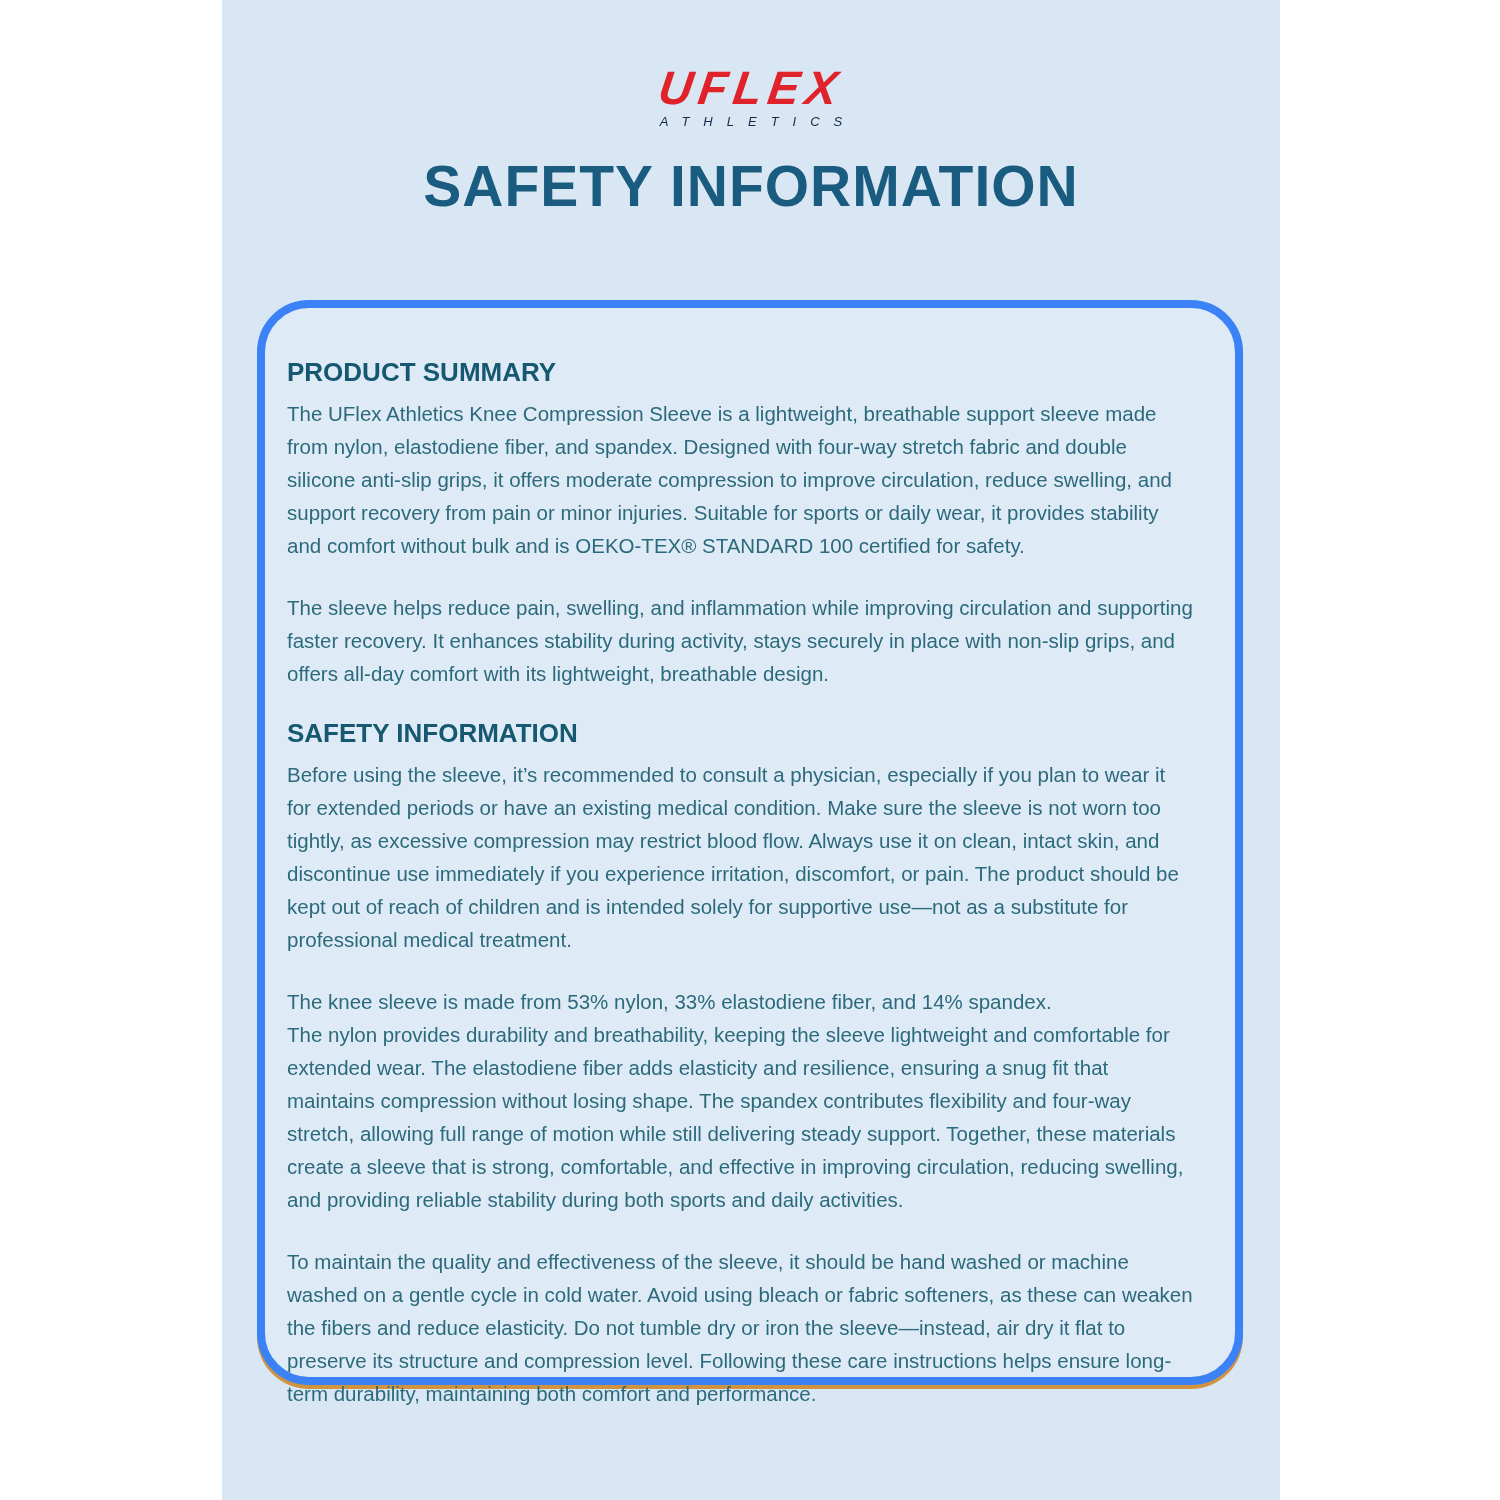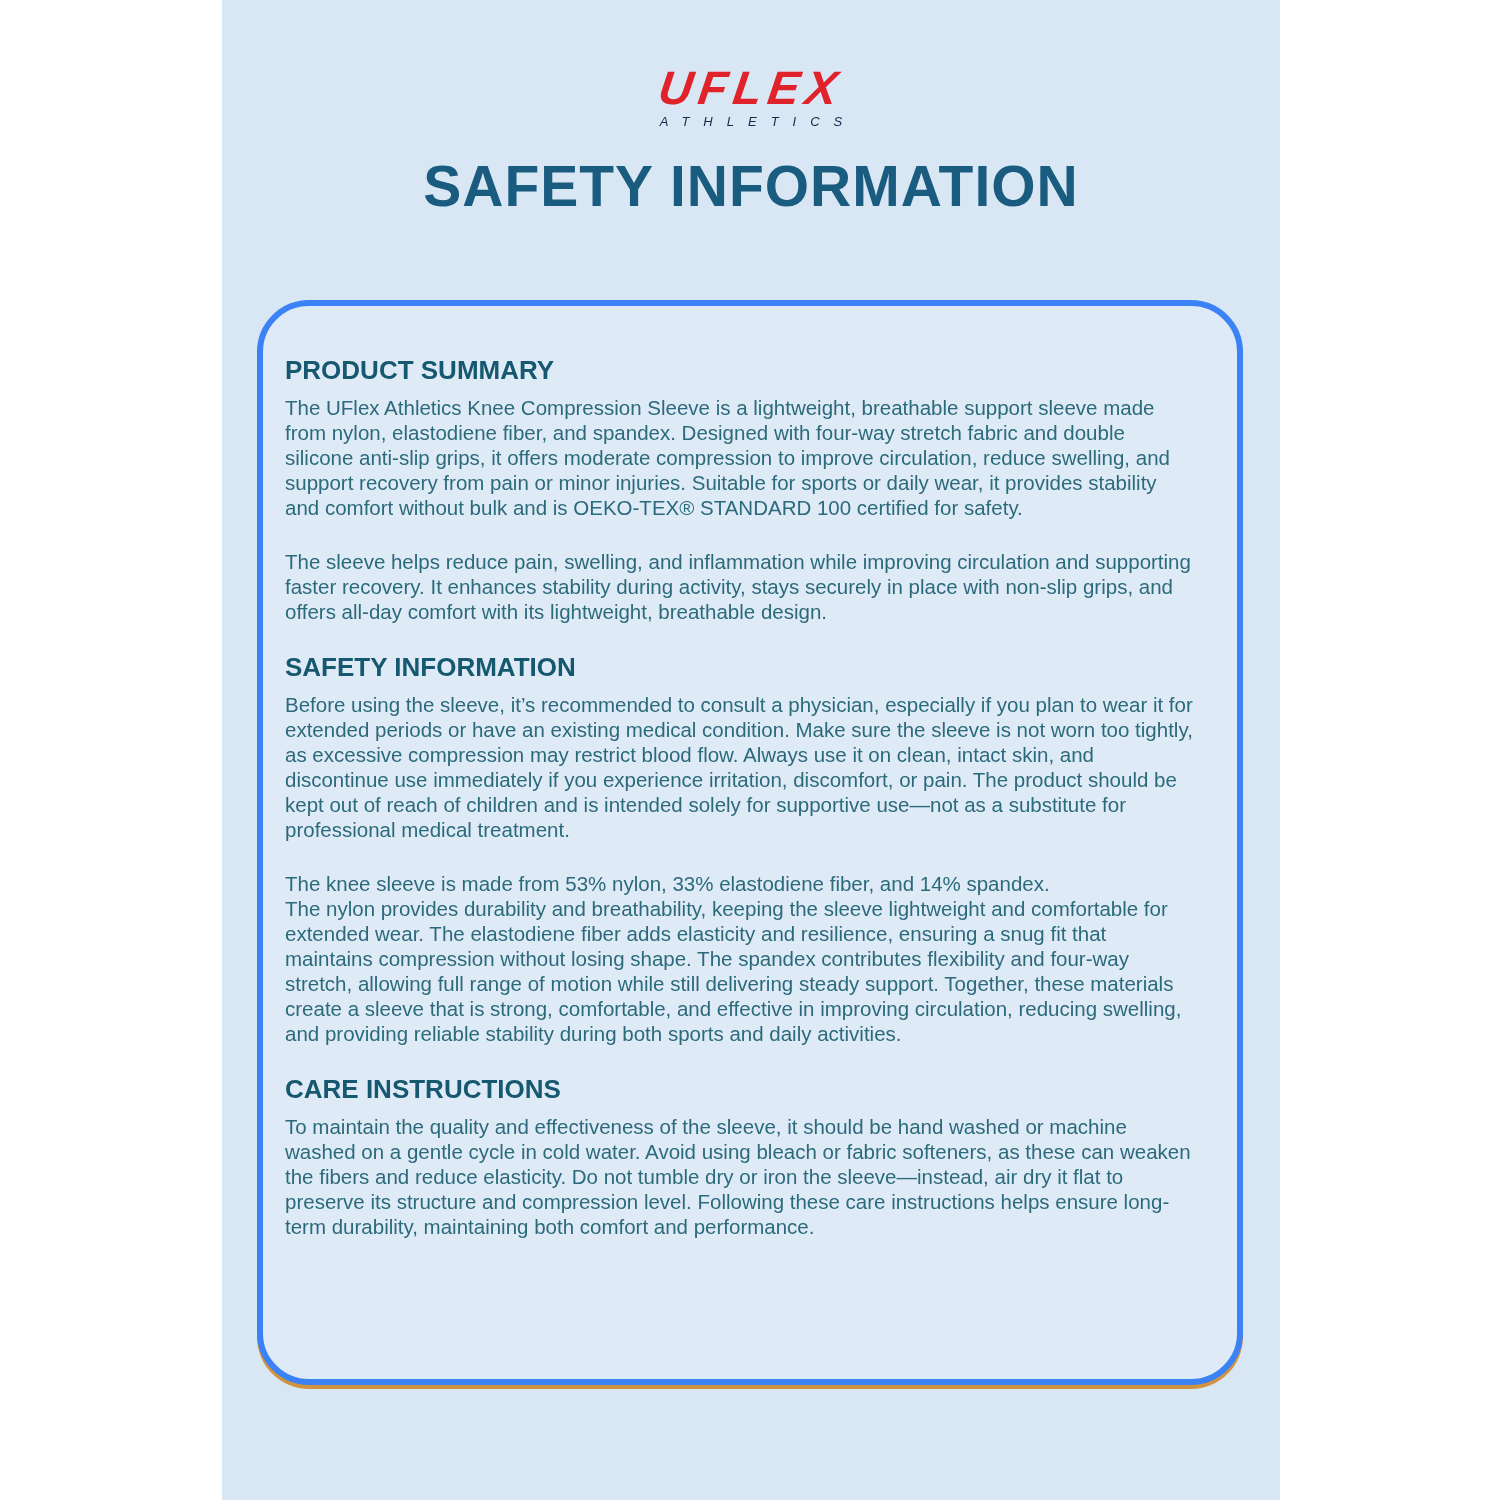--- a/index.html
+++ b/index.html
@@ -57,40 +57,40 @@
     line-height: 1;
   }
   .info-card {
     position: absolute;
     left: 35px;
     top: 300px;
     width: 986px;
     height: 1085px;
     box-sizing: border-box;
     background: #dfeaf7;
-    border: 6px solid #3b82f6;
+    border: 8px solid #3b82f6;
     border-radius: 52px;
     box-shadow: 0 4px 0 0 #d09440;
     padding: 50px 42px 0 22px;
   }
   .section {
     margin-bottom: 29px;
   }
   .section-heading {
     margin: 0 0 9px 0;
     color: #15586f;
     font-size: 26px;
     font-weight: 700;
     line-height: 1.15;
   }
   .section-body {
     margin: 0;
     color: #2b6a7b;
     font-size: 20.5px;
-    line-height: 25px;
+    line-height: 33px;
     white-space: pre-line;
   }
 </style>
 </head>
 <body>
 
 <div class="page">
   <div class="content-area">
 
     <div class="logo-block">
@@ -115,19 +115,18 @@
         <h2 class="section-heading">SAFETY INFORMATION</h2>
         <p class="section-body">Before using the sleeve, it’s recommended to consult a physician, especially if you plan to wear it for extended periods or have an existing medical condition. Make sure the sleeve is not worn too tightly, as excessive compression may restrict blood flow. Always use it on clean, intact skin, and discontinue use immediately if you experience irritation, discomfort, or pain. The product should be kept out of reach of children and is intended solely for supportive use—not as a substitute for professional medical treatment.</p>
       </div>
 
       <div class="section">
         <p class="section-body">The knee sleeve is made from 53% nylon, 33% elastodiene fiber, and 14% spandex.
 The nylon provides durability and breathability, keeping the sleeve lightweight and comfortable for extended wear. The elastodiene fiber adds elasticity and resilience, ensuring a snug fit that maintains compression without losing shape. The spandex contributes flexibility and four-way stretch, allowing full range of motion while still delivering steady support. Together, these materials create a sleeve that is strong, comfortable, and effective in improving circulation, reducing swelling, and providing reliable stability during both sports and daily activities.</p>
       </div>
 
       <div class="section">
-        <h2 class="section-heading">CARE INSTRUCTIONS</h2>
         <p class="section-body">To maintain the quality and effectiveness of the sleeve, it should be hand washed or machine washed on a gentle cycle in cold water. Avoid using bleach or fabric softeners, as these can weaken the fibers and reduce elasticity. Do not tumble dry or iron the sleeve—instead, air dry it flat to preserve its structure and compression level. Following these care instructions helps ensure long-term durability, maintaining both comfort and performance.</p>
       </div>
 
     </div>
   </div>
 </div>
 
 </body></html>

